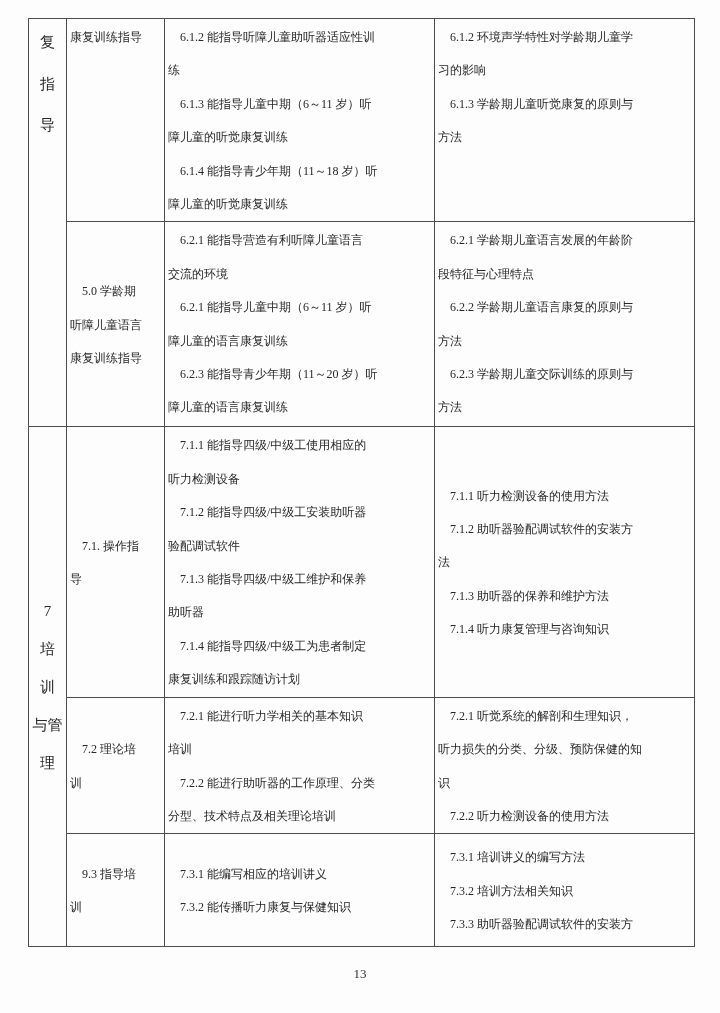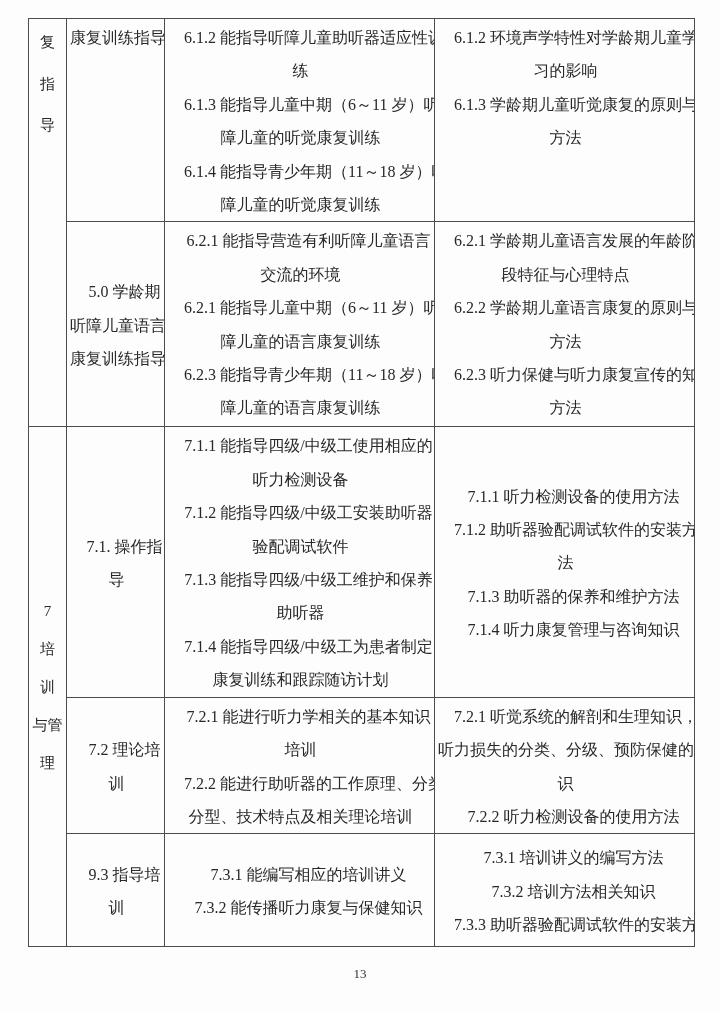--- a/index.html
+++ b/index.html
@@ -19,25 +19,24 @@
   td {
     border:1px solid #4c4c4c;
     padding:0;
     vertical-align:top;
     overflow:hidden;
   }
   td.v-mid { vertical-align:middle; }
 
   .txt {
     white-space:pre;
-    font-size:16px;
+    font-size:12px;
     line-height:33.4px;
     padding:2px 1px 0 3px;
     overflow:hidden;
-    text-align:center;
   }
   .vcat {
     white-space:pre;
     text-align:center;
     font-size:15px;
   }
   .vcat.lh41 { line-height:41.5px; padding-top:3px; }
   .vcat.lh38 { line-height:38px; }
 
   .footer {
@@ -88,29 +87,29 @@
       <td class="v-mid">
         <div class="txt">　5.0 学龄期
 听障儿童语言
 康复训练指导</div>
       </td>
       <td>
         <div class="txt">　6.2.1 能指导营造有利听障儿童语言
 交流的环境
 　6.2.1 能指导儿童中期（6～11 岁）听
 障儿童的语言康复训练
-　6.2.3 能指导青少年期（11～18 岁）听
+　6.2.3 能指导青少年期（11～20 岁）听
 障儿童的语言康复训练</div>
       </td>
       <td>
         <div class="txt">　6.2.1 学龄期儿童语言发展的年龄阶
 段特征与心理特点
 　6.2.2 学龄期儿童语言康复的原则与
 方法
-　6.2.3 听力保健与听力康复宣传的知
+　6.2.3 学龄期儿童交际训练的原则与
 方法</div>
       </td>
     </tr>
 
     <tr style="height:269px">
       <td rowspan="3" class="v-mid">
         <div class="vcat lh38">7
 培
 训
 与管

